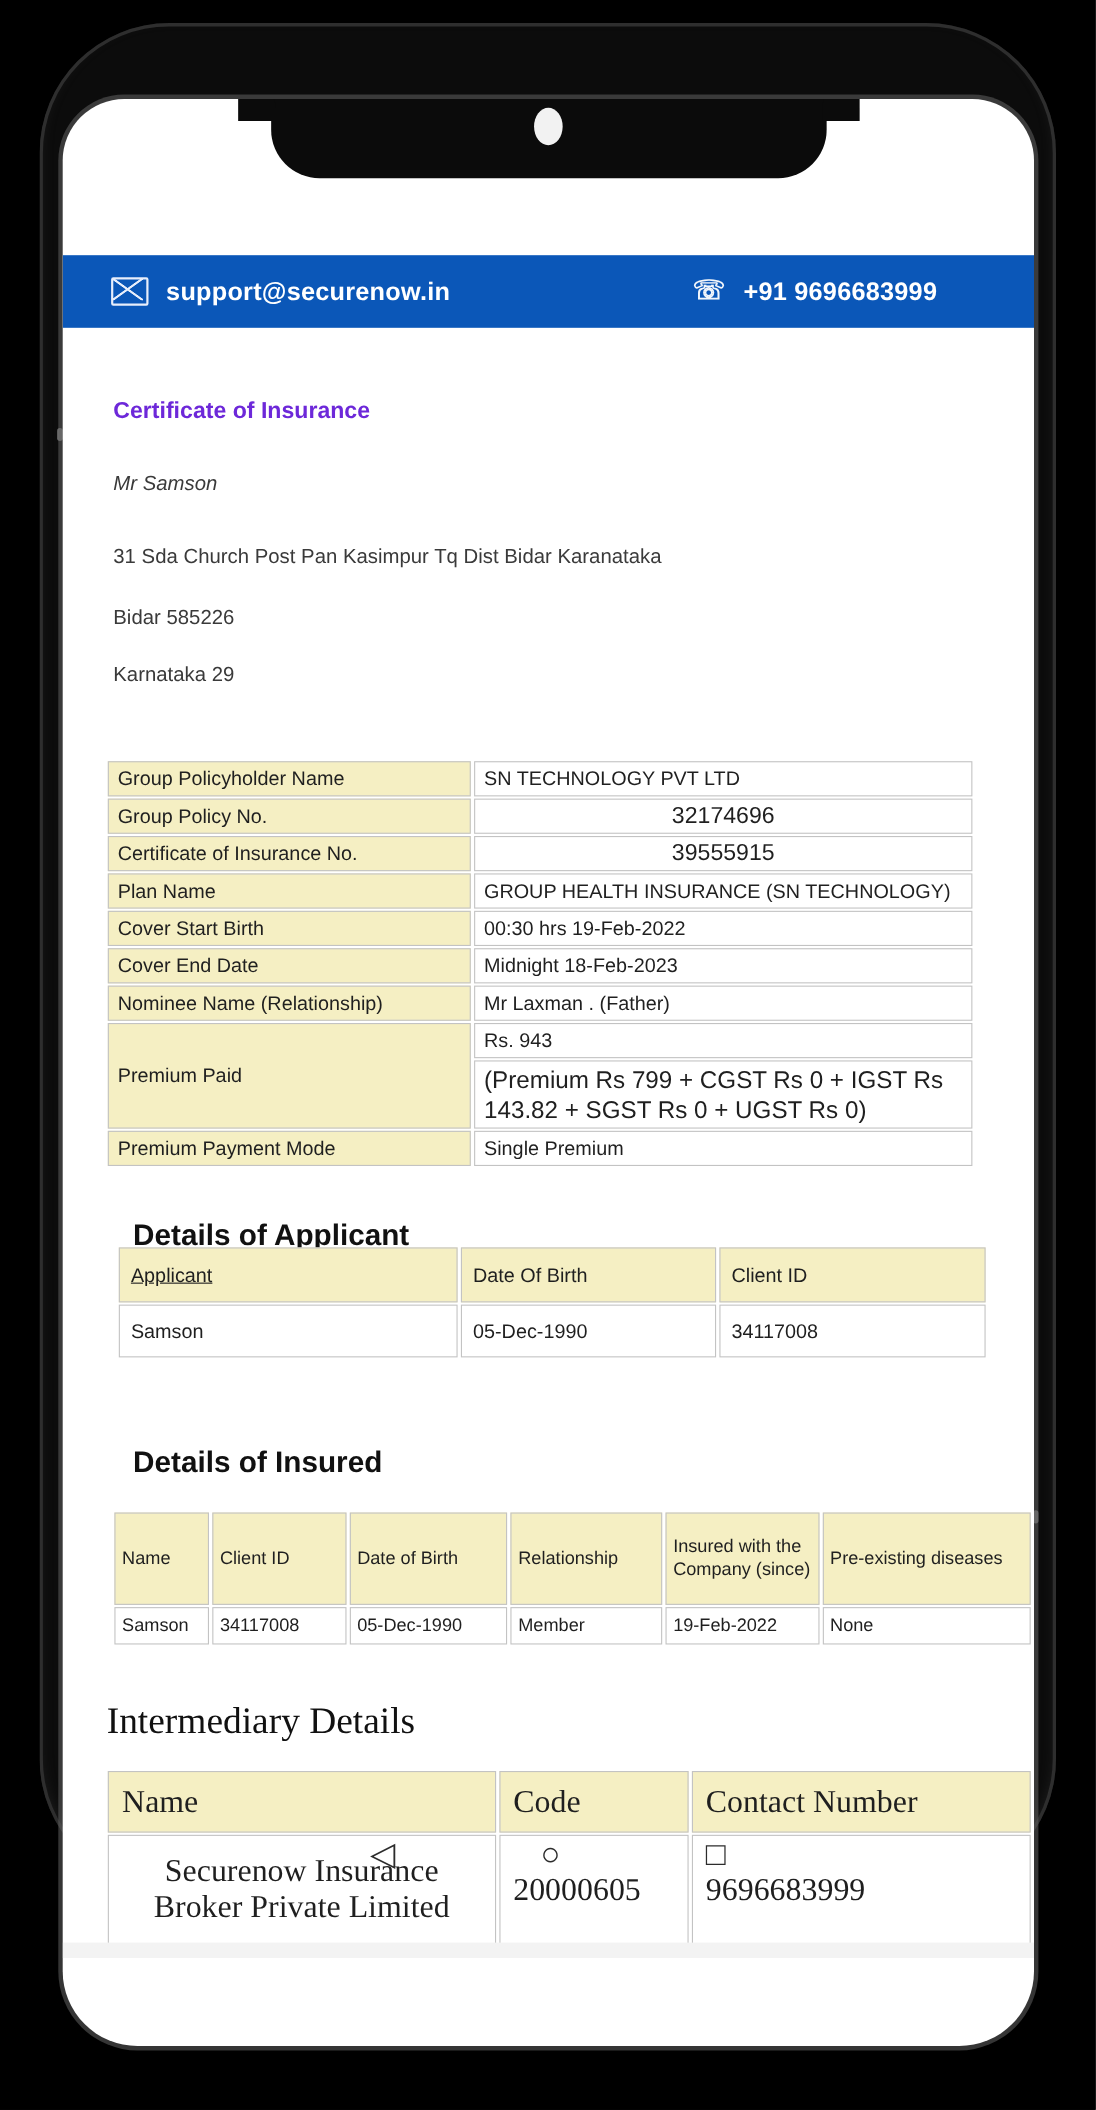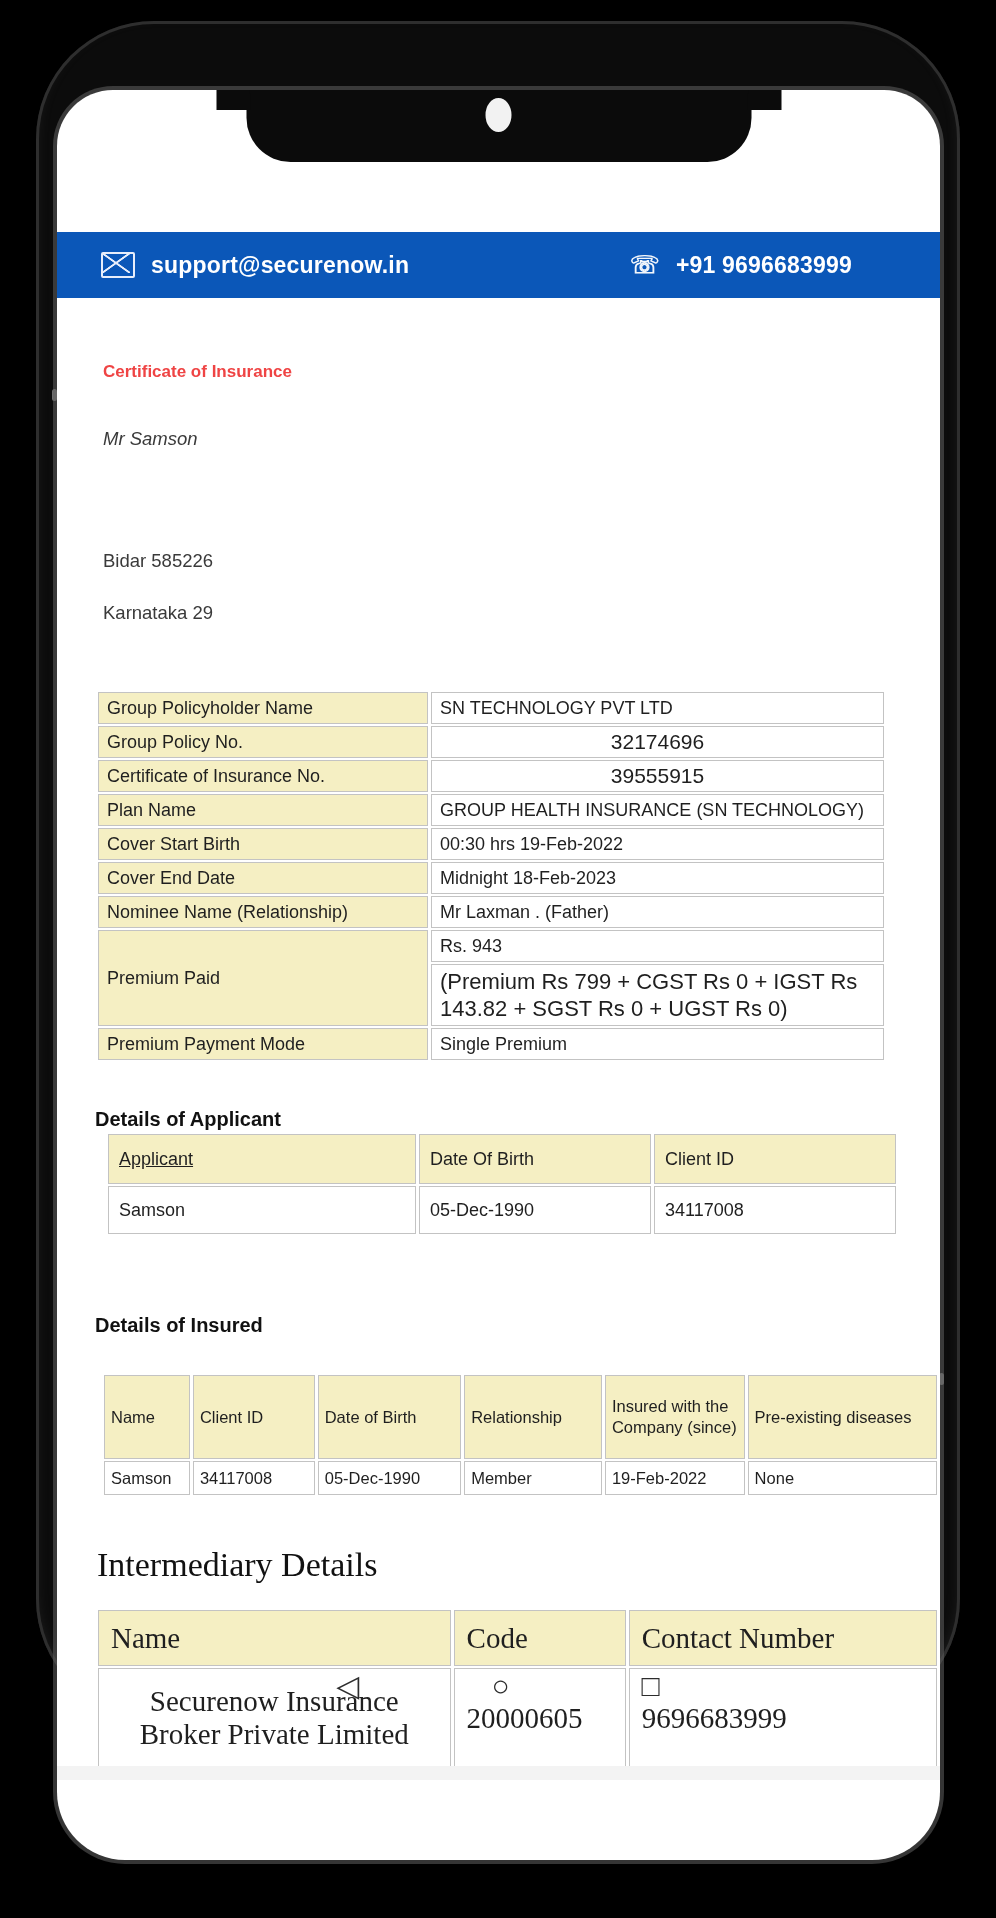--- a/index.html
+++ b/index.html
@@ -33,36 +33,36 @@
   .grp-mail{margin-left:44px;}
   .grp-phone{margin-left:auto;margin-right:88px;}
   .env-icon{width:30px;height:22px;border:2px solid #e8eefb;border-radius:2px;position:relative;display:inline-block;}
   .env-icon:before,.env-icon:after{content:"";position:absolute;left:-1px;top:-1px;width:28px;height:20px;}
   .env-icon:before{background:
      linear-gradient(to bottom right, transparent 46%, #e8eefb 48%, #e8eefb 52%, transparent 54%),
      linear-gradient(to bottom left, transparent 46%, #e8eefb 48%, #e8eefb 52%, transparent 54%);}
   .phone-icon{font-size:24px;line-height:1;transform:rotate(0deg);opacity:.95;}
 
   
-  .doc-title{position:absolute;left:46px;top:272px;font-size:17px;font-weight:700;color:#ef4444;}
+  .doc-title{position:absolute;left:46px;top:272px;font-size:21px;font-weight:700;color:#6d28d9;}
   .doc-line{position:absolute;left:46px;font-size:18.5px;color:#3a3a3a;}
   .l-recipient{top:338px;font-style:italic;} .l-addr1{top:405px;} .l-addr2{top:460px;} .l-addr3{top:512px;}
 
   table{border-collapse:separate;border-spacing:3px 2px;}
   td,th{border:1px solid #c3c3c3;color:#1f1f1f;}
   .hl{background:#f5efc3;}
 
   .policy-table{position:absolute;left:38px;top:600px;width:792px;font-size:18px;}
   .policy-table td{padding:1px 8px;vertical-align:middle;}
   .policy-table td.lab{width:312px;}
   .policy-table tr{height:32px;}
   .policy-table .num{font-size:21px;text-align:center;}
   .policy-table .breakdown{font-size:22px;line-height:1.25;height:58px;}
 
-  .sec-heading{position:absolute;left:38px;font-size:20px;font-weight:700;color:#111;}
+  .sec-heading{position:absolute;left:64px;font-size:27px;font-weight:700;color:#111;}
   .h-applicant{top:1018px;} .h-insured{top:1224px;}
 
   .applicant-table{position:absolute;left:48px;top:1042px;font-size:18px;}
   .applicant-table th{font-weight:400;text-align:left;padding:2px 10px;height:44px;}
   .applicant-table td{padding:2px 10px;height:42px;}
   .ap-c1{width:286px;text-decoration:underline;} .ap-c2{width:210px;} .ap-c3{width:220px;}
 
   .insured-table{position:absolute;left:44px;top:1283px;font-size:16.5px;}
   .insured-table th{font-weight:400;text-align:left;padding:2px 6px;height:78px;vertical-align:middle;line-height:1.25;}
   .insured-table td{padding:1px 6px;height:30px;}
@@ -102,20 +102,21 @@
           <span>support@securenow.in</span>
         </div>
         <div class="grp grp-phone">
           <span class="phone-icon">☏</span>
           <span>+91 9696683999</span>
         </div>
       </div>
 
       <div class="doc-title">Certificate of Insurance</div>
       <div class="doc-line l-recipient">Mr Samson</div>
+      <div class="doc-line l-addr1">31 Sda Church Post Pan Kasimpur Tq Dist Bidar Karanataka</div>
       <div class="doc-line l-addr2">Bidar 585226</div>
       <div class="doc-line l-addr3">Karnataka 29</div>
 
       <table class="policy-table">
         <tbody>
             <tr>
           <td class="lab hl">Group Policyholder Name</td>
           <td>SN TECHNOLOGY PVT LTD</td>
         </tr>
         <tr>

